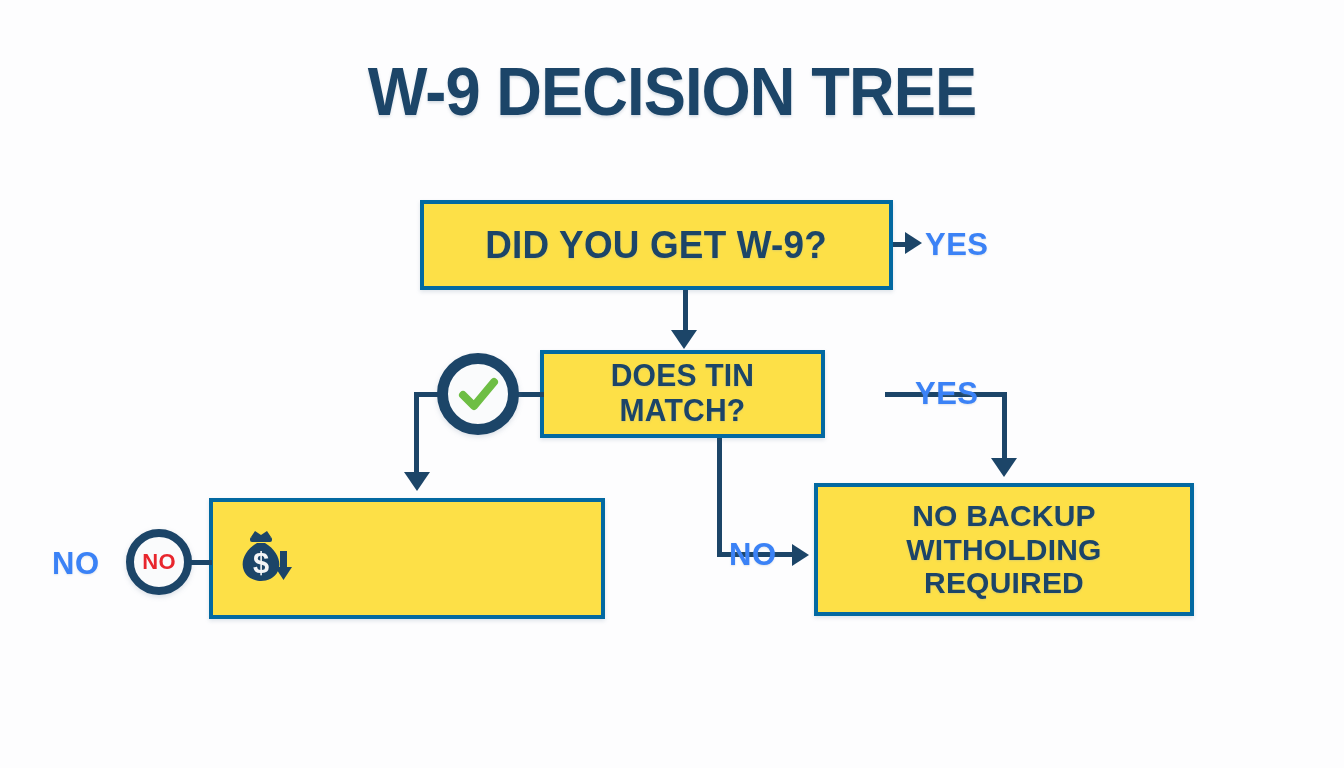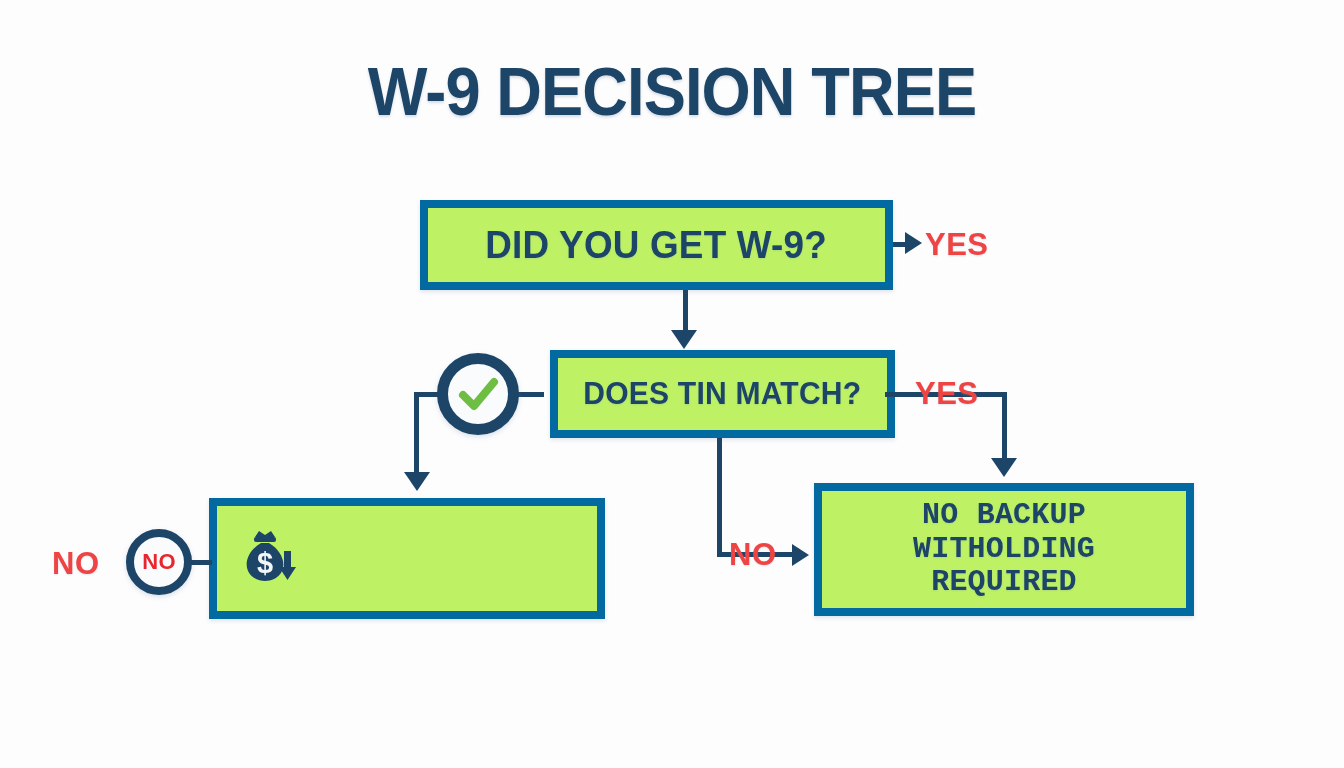--- a/index.html
+++ b/index.html
@@ -32,50 +32,50 @@
     transform: scaleX(0.93);
     transform-origin: 50% 50%;
     text-shadow: 0 2px 3px rgba(130,150,170,0.30);
     white-space: nowrap;
   }
 
   
   .node {
     position: absolute;
     box-sizing: border-box;
-    background: #bef264;
-    border: 8px solid #0369a1;
+    background: #fde047;
+    border: 4px solid #0369a1;
     display: flex;
     align-items: center;
     justify-content: center;
     box-shadow: 0 2px 4px rgba(120,140,165,0.22);
   }
   .node-label {
     font-family: "Liberation Sans", "DejaVu Sans", sans-serif;
     font-weight: 700;
     color: #1c4568;
     text-align: center;
     line-height: 1.12;
     letter-spacing: 0.2px;
     text-shadow: 0 1px 2px rgba(140,160,180,0.28);
     white-space: pre-line;
   }
 
   #node-get-w9      { left: 420px; top: 200px;  width: 473px; height: 90px; }
   #node-get-w9 .node-label   { font-size: 38px; transform: scaleX(0.97); }
 
-  #node-tin-match   { left: 540px; top: 350px;  width: 345px; height: 88px; margin-left: 10px; }
+  #node-tin-match   { left: 540px; top: 350px;  width: 285px; height: 88px; }
   #node-tin-match .node-label{ font-size: 31px; transform: scaleX(0.97); }
 
   #node-start-backup{ left: 209px; top: 498px;  width: 396px; height: 121px;
                       justify-content: flex-start; padding-left: 22px; gap: 16px; }
   #node-start-backup .node-label { font-size: 30px; text-align: center; }
 
   #node-no-backup   { left: 814px; top: 483px;  width: 380px; height: 133px; }
-  #node-no-backup .node-label{ font-size: 30px; font-family: Liberation Mono, monospace; }
+  #node-no-backup .node-label{ font-size: 30px; }
 
   
   .line-v, .line-h {
     position: absolute;
     background: #1c4568;
   }
   .line-v { width: 5px; }
   .line-h { height: 5px; }
 
   .arrow-down, .arrow-right {
@@ -92,21 +92,21 @@
     border-bottom: 11px solid transparent;
     border-left: 17px solid #1c4568;
   }
 
   
   .edge-label {
     position: absolute;
     font-family: "Liberation Sans", "DejaVu Sans", sans-serif;
     font-weight: 700;
     font-size: 31px;
-    color: #ef4444;
+    color: #3b82f6;
     letter-spacing: 0.5px;
     text-shadow: 0 1px 2px rgba(140,160,180,0.26);
     white-space: nowrap;
   }
 
   
   .badge {
     position: absolute;
     box-sizing: border-box;
     border-radius: 50%;

